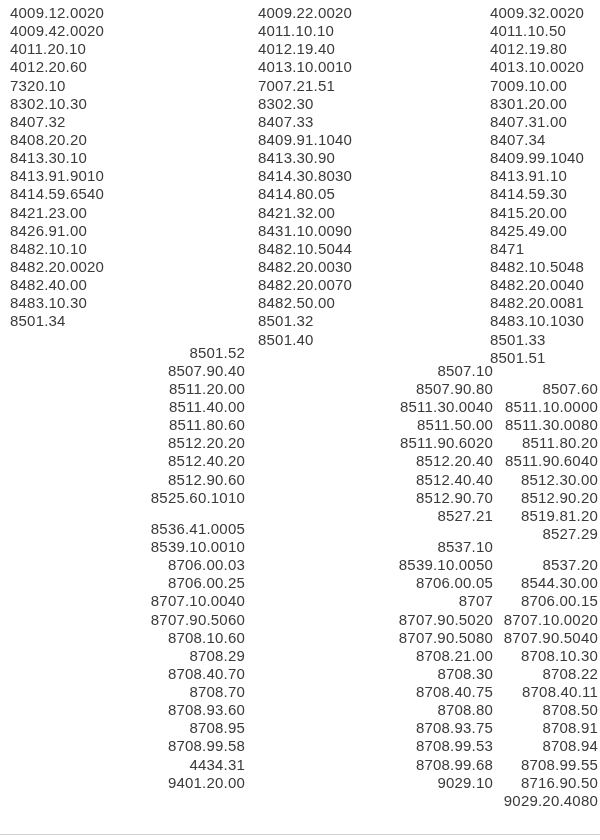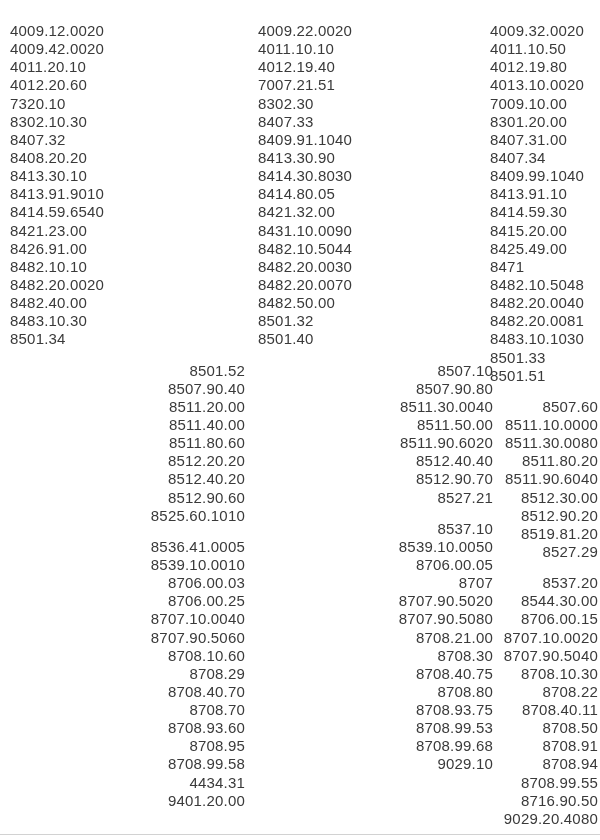--- a/index.html
+++ b/index.html
@@ -11,21 +11,21 @@
   }
   .page {
     position: relative;
     width: 600px;
     height: 840px;
     background: #ffffff;
     overflow: hidden;
   }
   .code-column {
     position: absolute;
-    top: 22px;
+    top: 4px;
     width: 235px;
     color: #3a3a3a;
     font-size: 15px;
     line-height: 18.15px;
     letter-spacing: 0.2px;
     white-space: nowrap;
   }
   .col-0 { left: 10px; }
   .col-1 { left: 250px; margin-left: 8px; }
   .col-2 { left: 490px; width: 108px; }
@@ -92,20 +92,21 @@
         <div class="code-row">8708.99.58</div>
         <div class="code-row">4434.31</div>
         <div class="code-row">9401.20.00</div>
       </div>
     </div>
   <div class="code-column col-1">
       <div class="group">
         <div class="code-row">4009.22.0020</div>
         <div class="code-row">4011.10.10</div>
         <div class="code-row">4012.19.40</div>
+        <div class="code-row">4013.10.0010</div>
         <div class="code-row">7007.21.51</div>
         <div class="code-row">8302.30</div>
         <div class="code-row">8407.33</div>
         <div class="code-row">8409.91.1040</div>
         <div class="code-row">8413.30.90</div>
         <div class="code-row">8414.30.8030</div>
         <div class="code-row">8414.80.05</div>
         <div class="code-row">8421.32.00</div>
         <div class="code-row">8431.10.0090</div>
         <div class="code-row">8482.10.5044</div>
@@ -114,20 +115,21 @@
         <div class="code-row">8482.50.00</div>
         <div class="code-row">8501.32</div>
         <div class="code-row">8501.40</div>
       </div>
       <div class="group">
         <div class="code-row">8507.10</div>
         <div class="code-row">8507.90.80</div>
         <div class="code-row">8511.30.0040</div>
         <div class="code-row">8511.50.00</div>
         <div class="code-row">8511.90.6020</div>
+        <div class="code-row">8512.20.40</div>
         <div class="code-row">8512.40.40</div>
         <div class="code-row">8512.90.70</div>
         <div class="code-row">8527.21</div>
       </div>
       <div class="group">
         <div class="code-row">8537.10</div>
         <div class="code-row">8539.10.0050</div>
         <div class="code-row">8706.00.05</div>
         <div class="code-row">8707</div>
         <div class="code-row">8707.90.5020</div>

